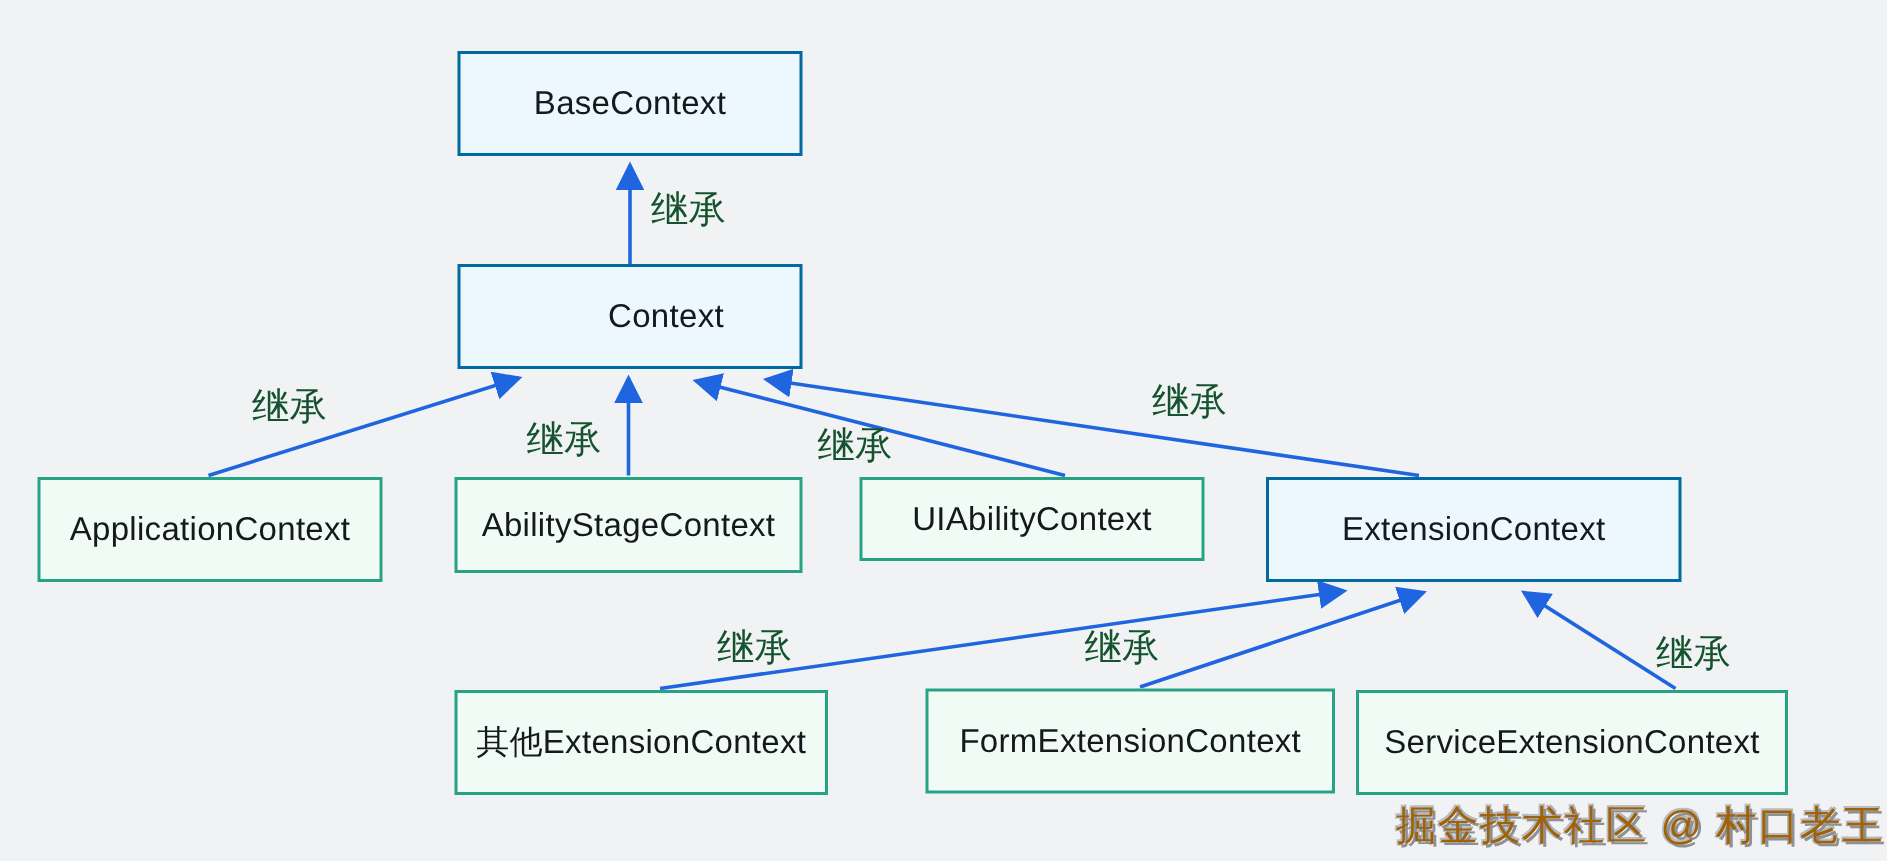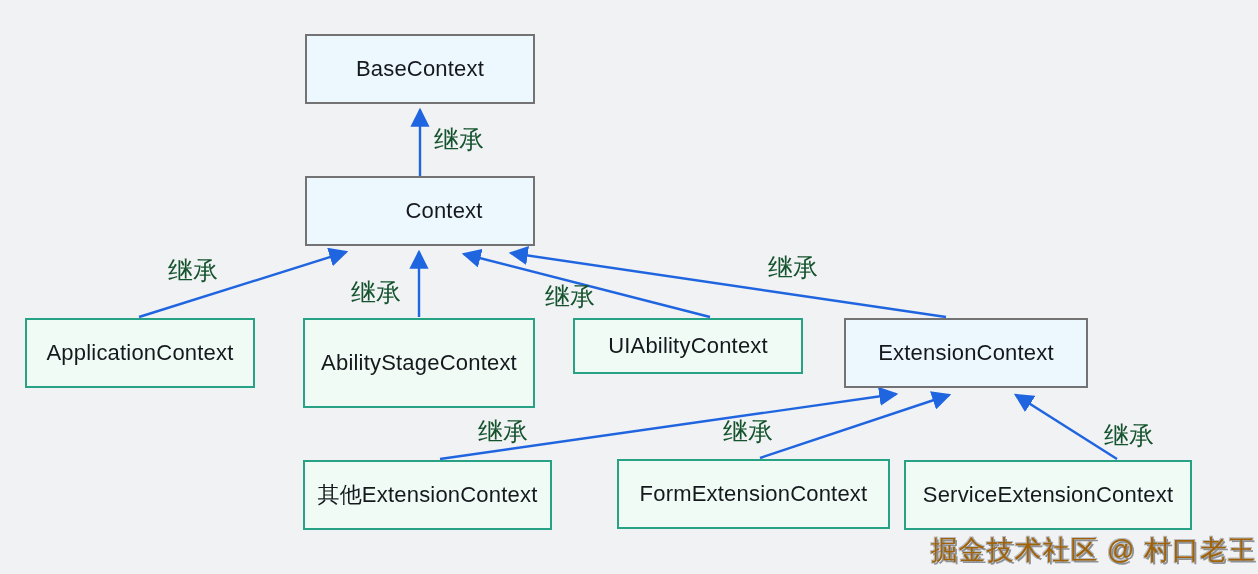--- a/index.html
+++ b/index.html
@@ -12,28 +12,28 @@
   }
   .edges-layer{position:absolute;left:0;top:0;width:1258px;height:574px;}
   .node{
     position:absolute;
     display:flex;align-items:center;justify-content:center;
     font-size:22px;color:#15181c;
     box-sizing:border-box;
     text-align:center;
     letter-spacing:0.2px;
   }
-  .node.blue{background:#ecf8fd;border:2px solid #737373;}
+  .node.blue{background:#ecf8fd;border:2px solid #0369a1;}
   .node.green{background:#f1fbf5;border:2px solid #28a285;}
   .n-base     {left:305px;top:34px; width:230px;height:70px;}
   .n-context  {left:305px;top:176px;width:230px;height:70px;padding-left:48px;}
   .n-app      {left:25px; top:318px;width:230px;height:70px;}
-  .n-stage    {left:303px;top:318px;width:232px;height:90px;}
+  .n-stage    {left:303px;top:318px;width:232px;height:64px;}
   .n-uiability{left:573px;top:318px;width:230px;height:56px;}
-  .n-extension{left:844px;top:318px;width:244px;height:70px;}
+  .n-extension{left:844px;top:318px;width:277px;height:70px;}
   .n-other    {left:303px;top:460px;width:249px;height:70px;}
   .n-form     {left:617px;top:459px;width:273px;height:70px;}
   .n-service  {left:904px;top:460px;width:288px;height:70px;}
   .edge-label{
     position:absolute;
     width:60px;height:30px;
     display:flex;align-items:center;justify-content:center;
     font-size:25px;color:#14532d;
     white-space:nowrap;
   }

